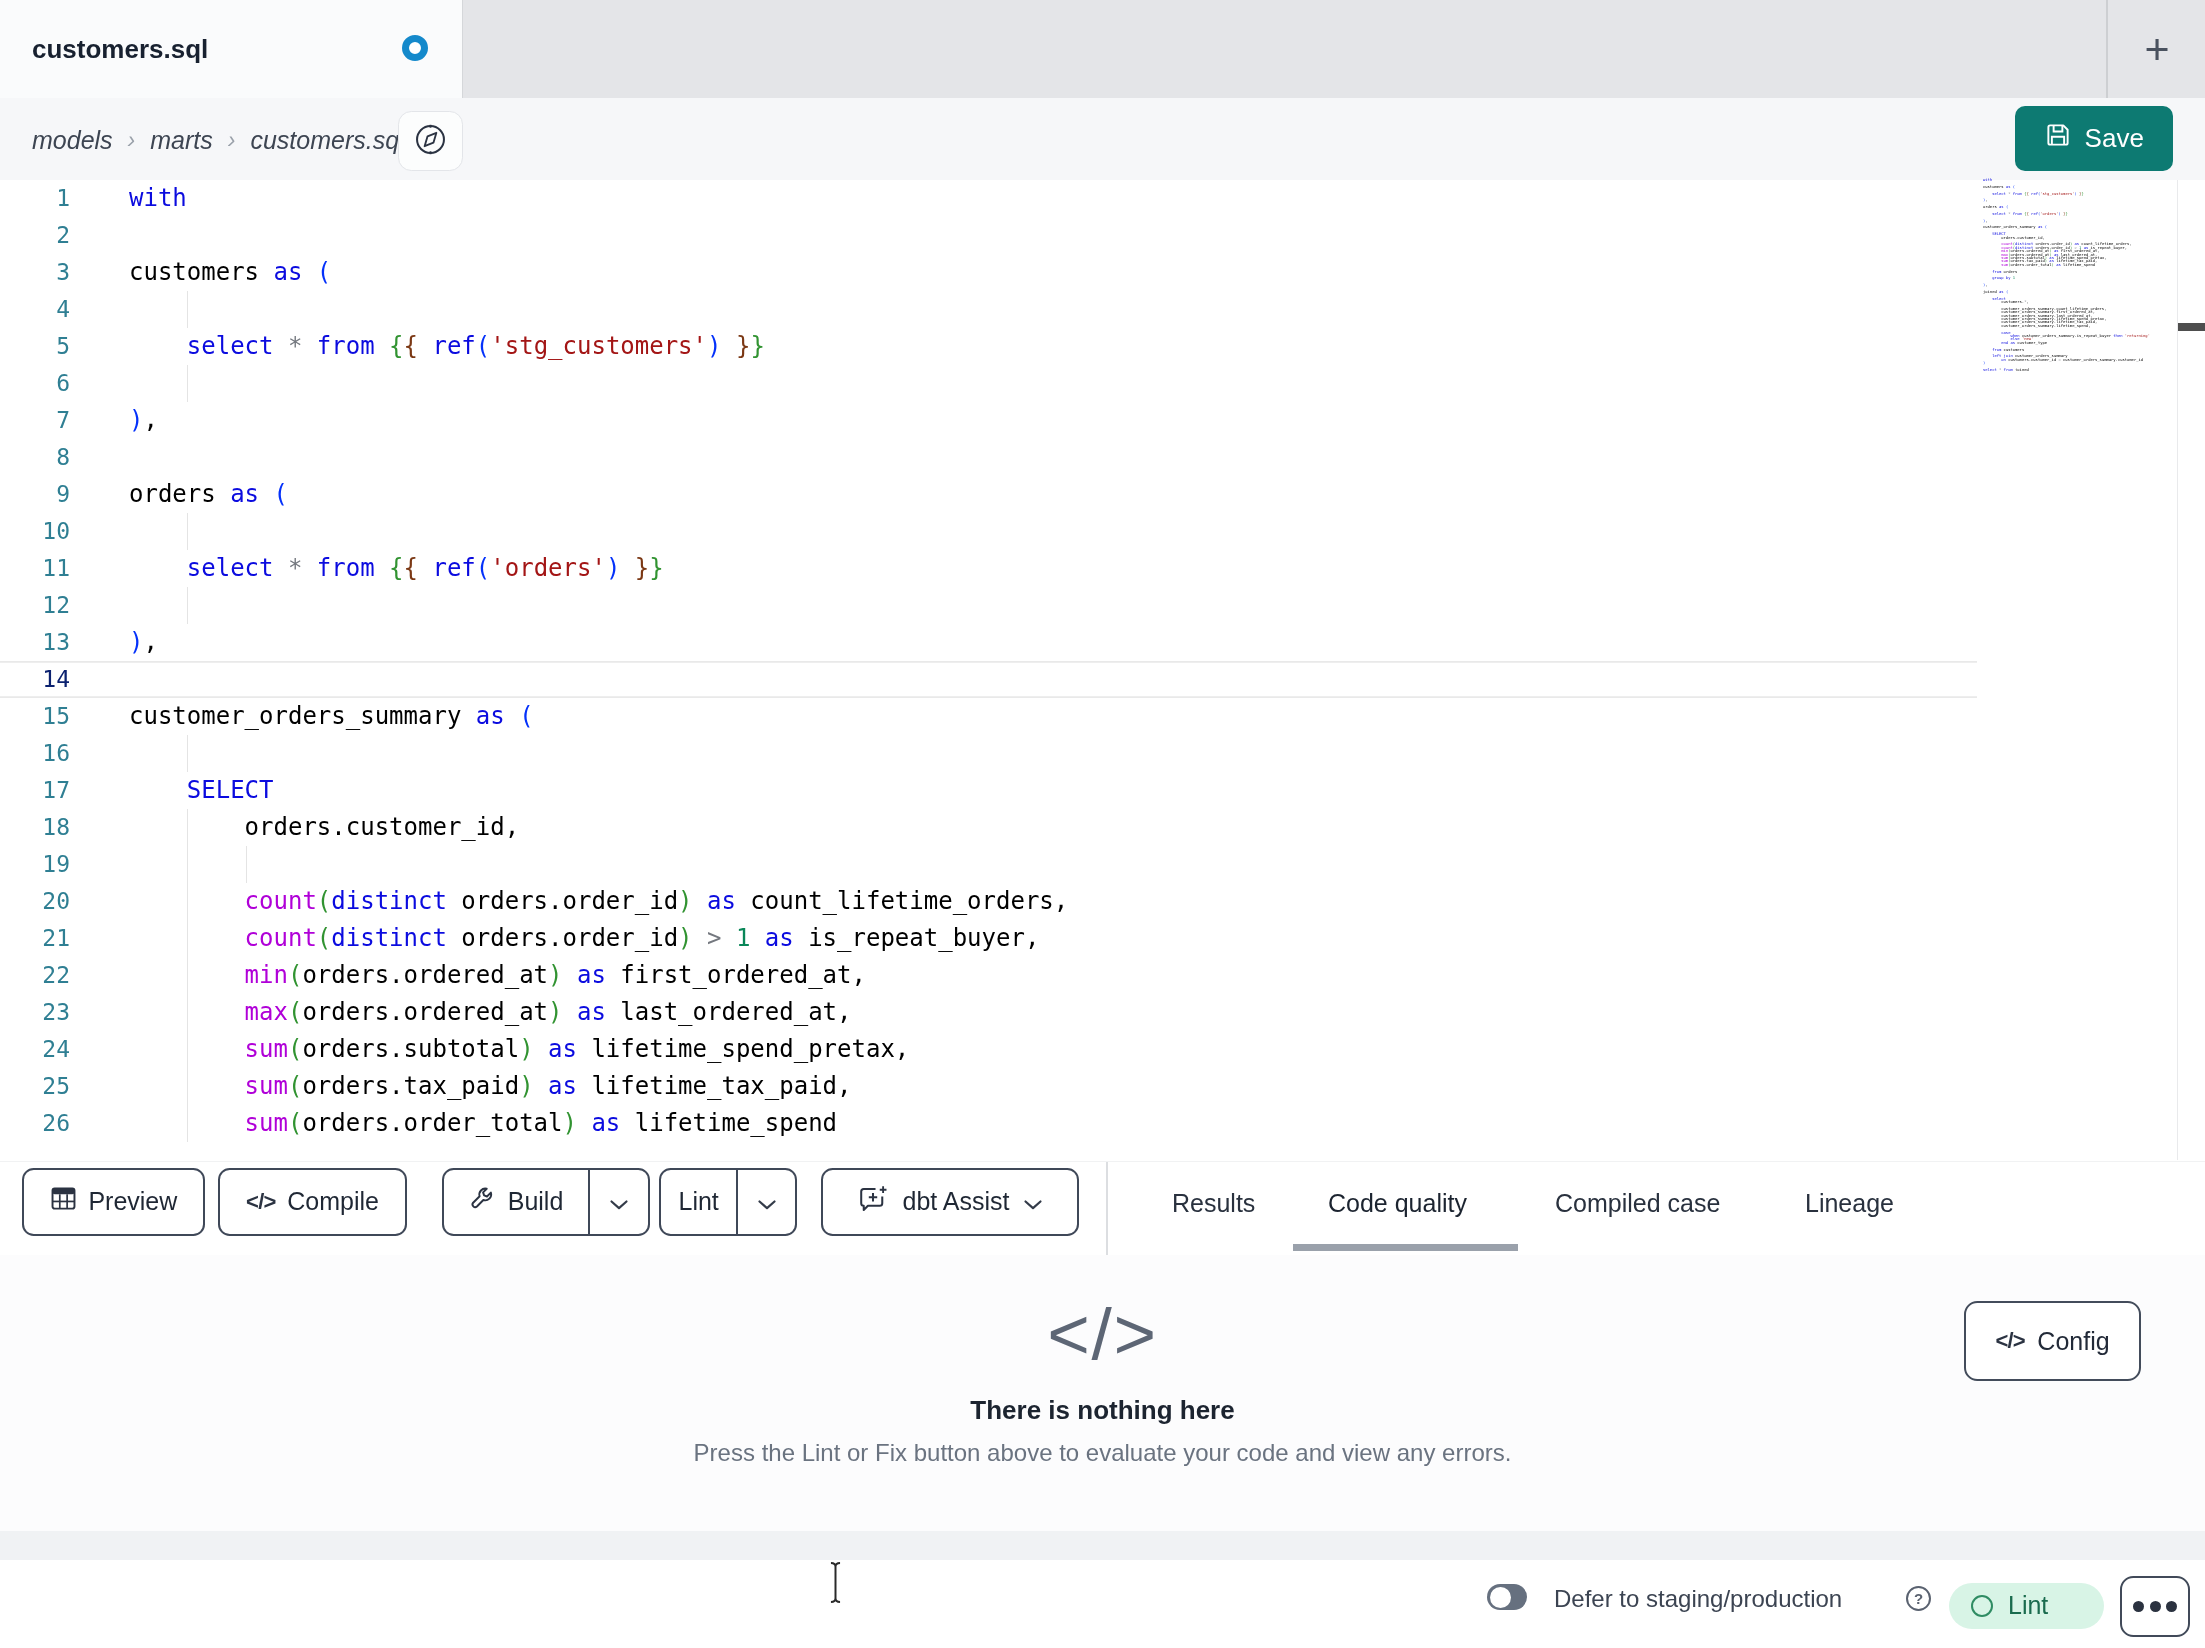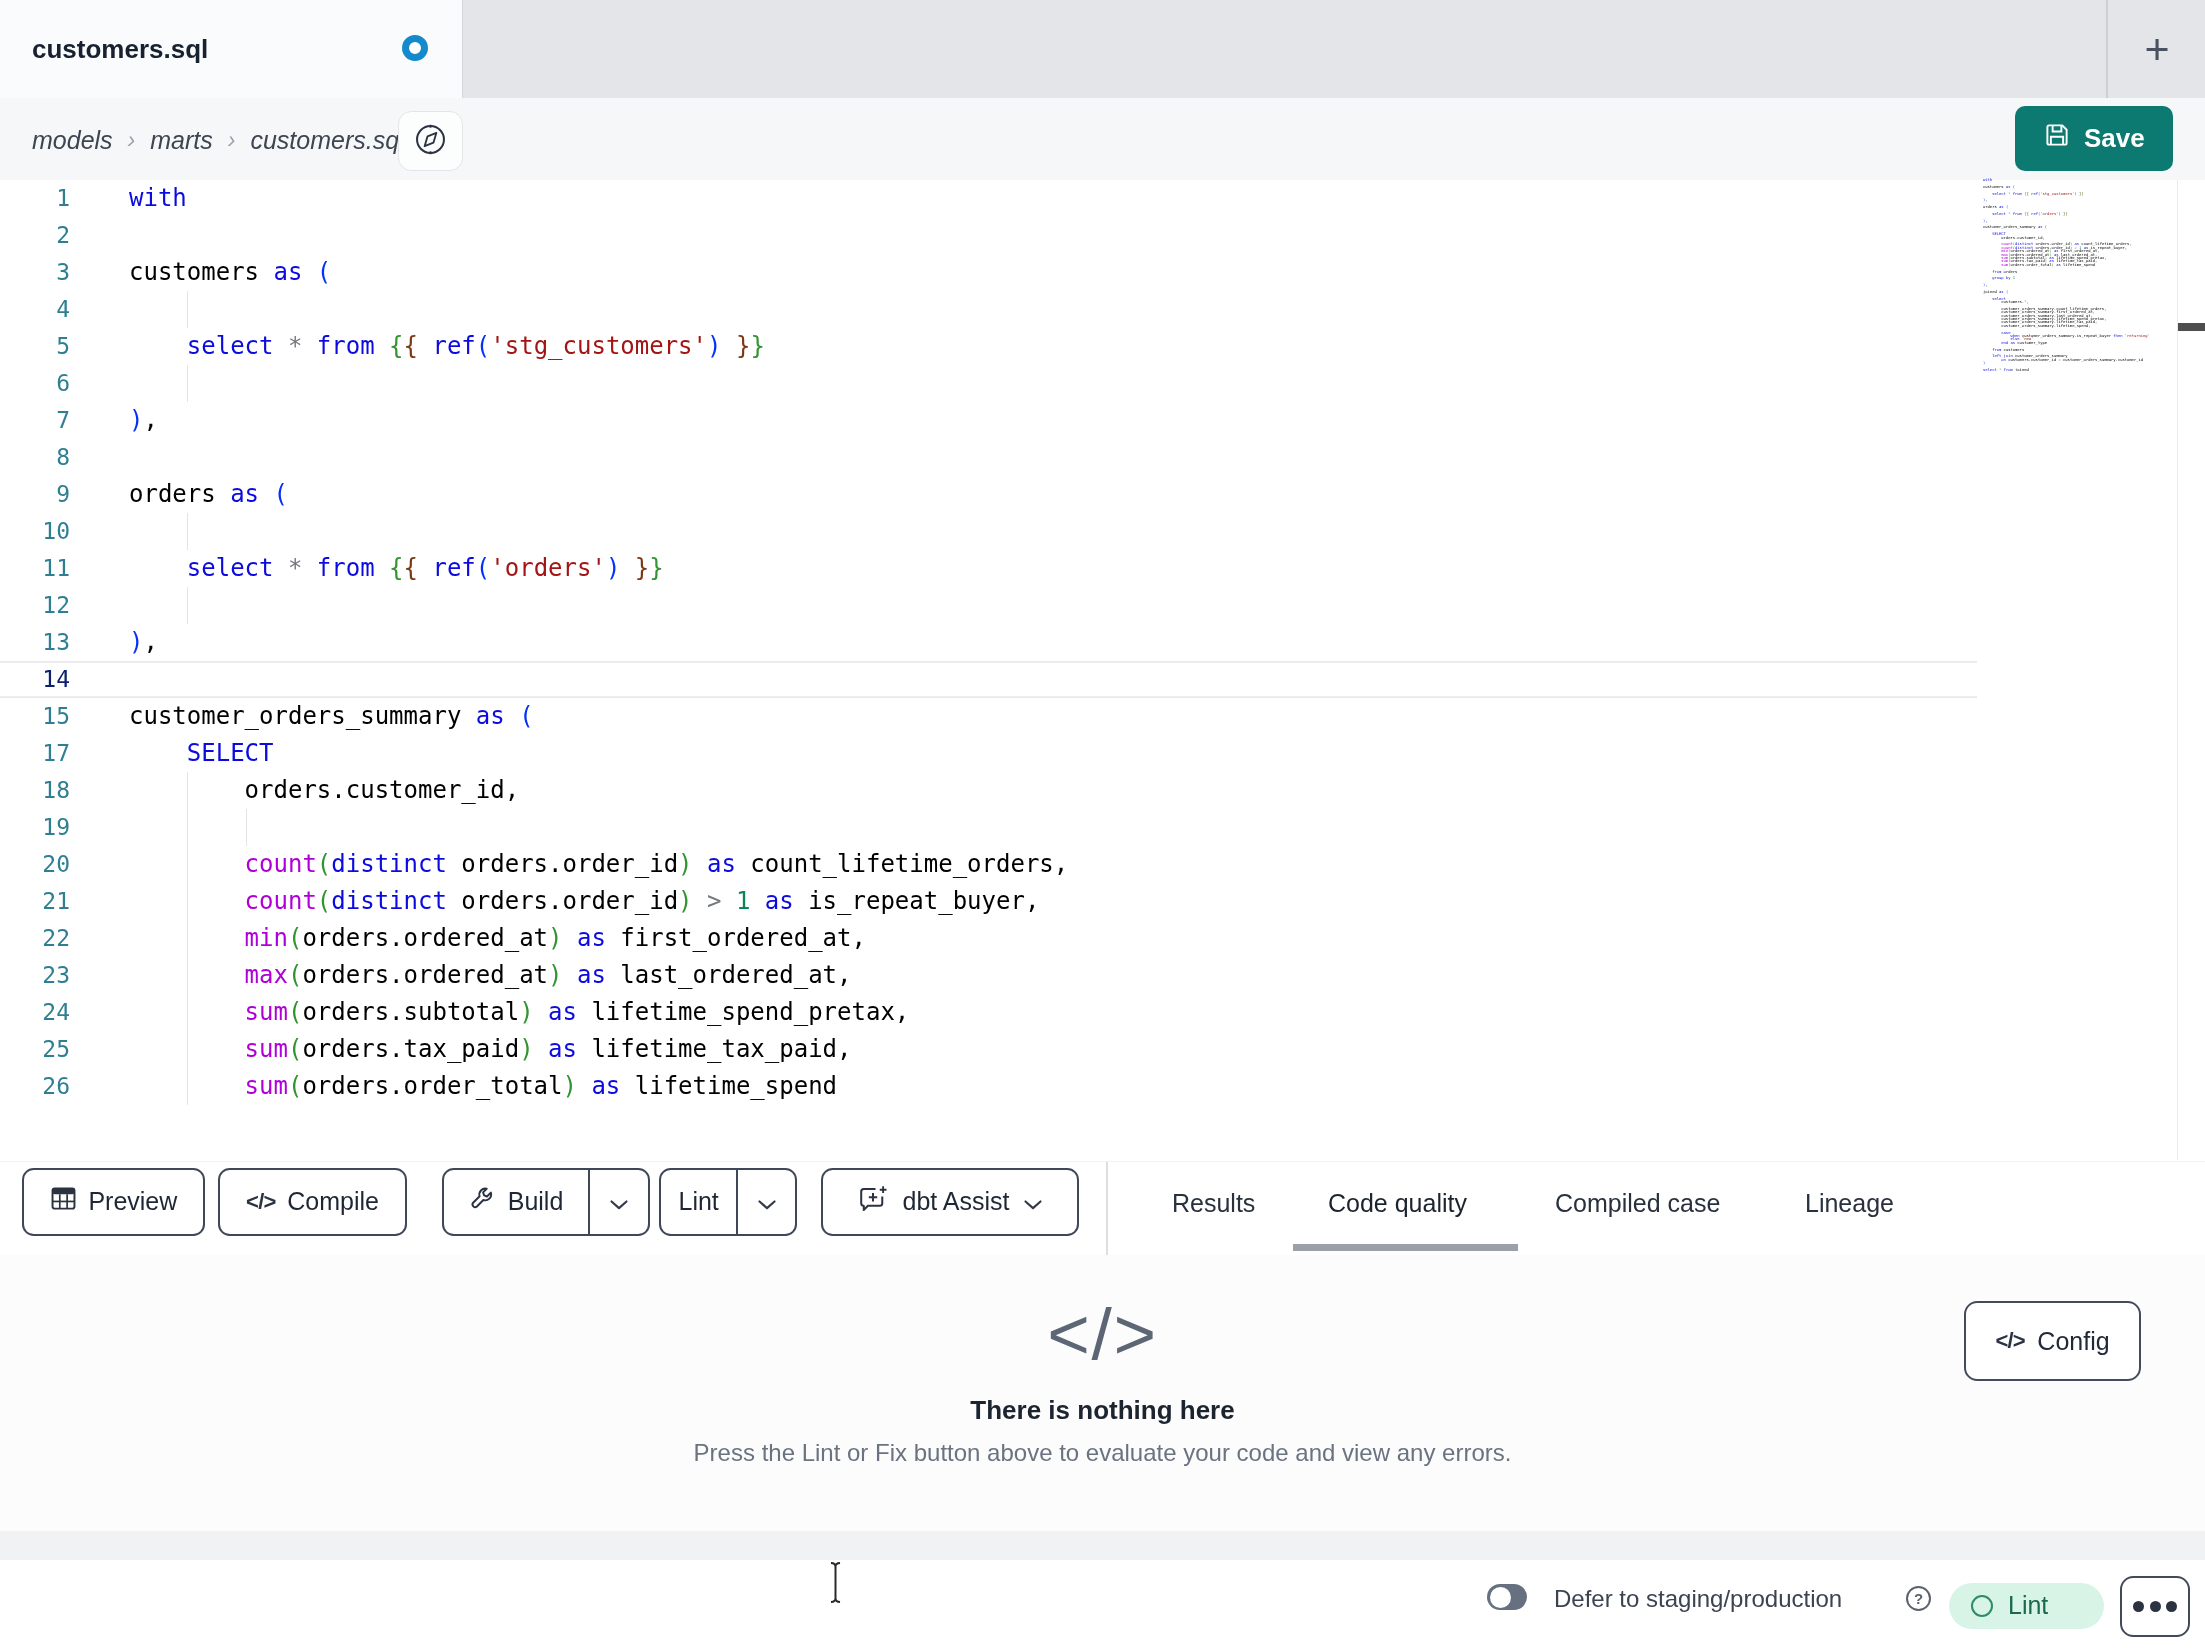--- a/index.html
+++ b/index.html
@@ -19,21 +19,21 @@
 
   
   .crumb-bar{position:absolute;left:0;top:98px;width:2205px;height:85px;background:#f6f7f9;}
   .crumbs{position:absolute;left:32px;top:0;height:85px;display:flex;align-items:center;gap:15px;
       font-size:25px;color:#3d4552;font-style:italic;}
   .crumb-sep{color:#9aa1aa;font-size:23px;}
   .compass-btn{position:absolute;left:398px;top:12.5px;width:65px;height:60px;background:#fcfdfd;
       border:1.7px solid #e3e5e9;border-radius:13.3px;display:flex;align-items:center;justify-content:center;box-sizing:border-box;}
   .save-btn{position:absolute;left:2015px;top:7.5px;width:158px;height:65px;border:none;border-radius:10px;
       background:#0d7a72;color:#ffffff;display:flex;align-items:center;justify-content:center;gap:12.5px;
-      font-size:26px;font-weight:700;font-family:"Liberation Sans",sans-serif;}
+      font-size:26px;font-weight:400;font-family:"Liberation Sans",sans-serif;}
 
   
   .editor{position:absolute;left:0;top:180px;width:2205px;height:980px;background:#ffffff;
       font-family:"DejaVu Sans Mono",monospace;font-size:24px;overflow:hidden;}
   .code-row{position:relative;height:37px;line-height:37px;white-space:pre;}
   .code-row.current{width:1977px;box-shadow:inset 0 1.7px 0 0 #e9e9e9,inset 0 -1.7px 0 0 #e9e9e9;}
   .ln{position:absolute;left:0;top:0;width:70px;text-align:right;color:#2f7f93;font-size:23px;}
   .ln.active{color:#0b216f;}
   .ct{position:absolute;left:129px;top:0;white-space:pre;}
   .guide{position:absolute;top:0;bottom:0;width:0;border-left:1.7px solid #e4e4e4;}
@@ -140,20 +140,21 @@
       <div class="code-row"><i class="guide" style="left: 187px;"></i><span class="ln">6</span><span class="ct"></span></div>
       <div class="code-row"><span class="ln">7</span><span class="ct"><span style="color: rgb(4, 49, 250);">)</span><span style="color: rgb(0, 0, 0);">,</span></span></div>
       <div class="code-row"><span class="ln">8</span><span class="ct"></span></div>
       <div class="code-row"><span class="ln">9</span><span class="ct"><span style="color: rgb(0, 0, 0);">orders </span><span style="color: rgb(11, 11, 223);">as</span><span style="color: rgb(0, 0, 0);"> </span><span style="color: rgb(4, 49, 250);">(</span></span></div>
       <div class="code-row"><i class="guide" style="left: 187px;"></i><span class="ln">10</span><span class="ct"></span></div>
       <div class="code-row"><span class="ln">11</span><span class="ct"><span style="color: rgb(0, 0, 0);">    </span><span style="color: rgb(11, 11, 223);">select</span><span style="color: rgb(0, 0, 0);"> </span><span style="color: rgb(116, 120, 127);">*</span><span style="color: rgb(0, 0, 0);"> </span><span style="color: rgb(11, 11, 223);">from</span><span style="color: rgb(0, 0, 0);"> </span><span style="color: rgb(49, 147, 49);">{</span><span style="color: rgb(123, 56, 20);">{</span><span style="color: rgb(0, 0, 0);"> </span><span style="color: rgb(11, 11, 223);">ref</span><span style="color: rgb(4, 49, 250);">(</span><span style="color: rgb(163, 21, 21);">'orders'</span><span style="color: rgb(4, 49, 250);">)</span><span style="color: rgb(0, 0, 0);"> </span><span style="color: rgb(123, 56, 20);">}</span><span style="color: rgb(49, 147, 49);">}</span></span></div>
       <div class="code-row"><i class="guide" style="left: 187px;"></i><span class="ln">12</span><span class="ct"></span></div>
       <div class="code-row"><span class="ln">13</span><span class="ct"><span style="color: rgb(4, 49, 250);">)</span><span style="color: rgb(0, 0, 0);">,</span></span></div>
       <div class="code-row current"><span class="ln active">14</span><span class="ct"></span></div>
       <div class="code-row"><span class="ln">15</span><span class="ct"><span style="color: rgb(0, 0, 0);">customer_orders_summary </span><span style="color: rgb(11, 11, 223);">as</span><span style="color: rgb(0, 0, 0);"> </span><span style="color: rgb(4, 49, 250);">(</span></span></div>
+      <div class="code-row"><i class="guide" style="left: 187px;"></i><span class="ln">16</span><span class="ct"></span></div>
       <div class="code-row"><span class="ln">17</span><span class="ct"><span style="color: rgb(0, 0, 0);">    </span><span style="color: rgb(11, 11, 223);">SELECT</span></span></div>
       <div class="code-row"><i class="guide" style="left: 187px;"></i><span class="ln">18</span><span class="ct"><span style="color: rgb(0, 0, 0);">        orders.customer_id,</span></span></div>
       <div class="code-row"><i class="guide" style="left: 187px;"></i><i class="guide" style="left: 246px;"></i><span class="ln">19</span><span class="ct"></span></div>
       <div class="code-row"><i class="guide" style="left: 187px;"></i><span class="ln">20</span><span class="ct"><span style="color: rgb(0, 0, 0);">        </span><span style="color: rgb(176, 0, 216);">count</span><span style="color: rgb(49, 147, 49);">(</span><span style="color: rgb(11, 11, 223);">distinct</span><span style="color: rgb(0, 0, 0);"> orders.order_id</span><span style="color: rgb(49, 147, 49);">)</span><span style="color: rgb(0, 0, 0);"> </span><span style="color: rgb(11, 11, 223);">as</span><span style="color: rgb(0, 0, 0);"> count_lifetime_orders,</span></span></div>
       <div class="code-row"><i class="guide" style="left: 187px;"></i><span class="ln">21</span><span class="ct"><span style="color: rgb(0, 0, 0);">        </span><span style="color: rgb(176, 0, 216);">count</span><span style="color: rgb(49, 147, 49);">(</span><span style="color: rgb(11, 11, 223);">distinct</span><span style="color: rgb(0, 0, 0);"> orders.order_id</span><span style="color: rgb(49, 147, 49);">)</span><span style="color: rgb(0, 0, 0);"> </span><span style="color: rgb(116, 120, 127);">&gt;</span><span style="color: rgb(0, 0, 0);"> </span><span style="color: rgb(9, 134, 88);">1</span><span style="color: rgb(0, 0, 0);"> </span><span style="color: rgb(11, 11, 223);">as</span><span style="color: rgb(0, 0, 0);"> is_repeat_buyer,</span></span></div>
       <div class="code-row"><i class="guide" style="left: 187px;"></i><span class="ln">22</span><span class="ct"><span style="color: rgb(0, 0, 0);">        </span><span style="color: rgb(176, 0, 216);">min</span><span style="color: rgb(49, 147, 49);">(</span><span style="color: rgb(0, 0, 0);">orders.ordered_at</span><span style="color: rgb(49, 147, 49);">)</span><span style="color: rgb(0, 0, 0);"> </span><span style="color: rgb(11, 11, 223);">as</span><span style="color: rgb(0, 0, 0);"> first_ordered_at,</span></span></div>
       <div class="code-row"><i class="guide" style="left: 187px;"></i><span class="ln">23</span><span class="ct"><span style="color: rgb(0, 0, 0);">        </span><span style="color: rgb(176, 0, 216);">max</span><span style="color: rgb(49, 147, 49);">(</span><span style="color: rgb(0, 0, 0);">orders.ordered_at</span><span style="color: rgb(49, 147, 49);">)</span><span style="color: rgb(0, 0, 0);"> </span><span style="color: rgb(11, 11, 223);">as</span><span style="color: rgb(0, 0, 0);"> last_ordered_at,</span></span></div>
       <div class="code-row"><i class="guide" style="left: 187px;"></i><span class="ln">24</span><span class="ct"><span style="color: rgb(0, 0, 0);">        </span><span style="color: rgb(176, 0, 216);">sum</span><span style="color: rgb(49, 147, 49);">(</span><span style="color: rgb(0, 0, 0);">orders.subtotal</span><span style="color: rgb(49, 147, 49);">)</span><span style="color: rgb(0, 0, 0);"> </span><span style="color: rgb(11, 11, 223);">as</span><span style="color: rgb(0, 0, 0);"> lifetime_spend_pretax,</span></span></div>
       <div class="code-row"><i class="guide" style="left: 187px;"></i><span class="ln">25</span><span class="ct"><span style="color: rgb(0, 0, 0);">        </span><span style="color: rgb(176, 0, 216);">sum</span><span style="color: rgb(49, 147, 49);">(</span><span style="color: rgb(0, 0, 0);">orders.tax_paid</span><span style="color: rgb(49, 147, 49);">)</span><span style="color: rgb(0, 0, 0);"> </span><span style="color: rgb(11, 11, 223);">as</span><span style="color: rgb(0, 0, 0);"> lifetime_tax_paid,</span></span></div>
       <div class="code-row"><i class="guide" style="left: 187px;"></i><span class="ln">26</span><span class="ct"><span style="color: rgb(0, 0, 0);">        </span><span style="color: rgb(176, 0, 216);">sum</span><span style="color: rgb(49, 147, 49);">(</span><span style="color: rgb(0, 0, 0);">orders.order_total</span><span style="color: rgb(49, 147, 49);">)</span><span style="color: rgb(0, 0, 0);"> </span><span style="color: rgb(11, 11, 223);">as</span><span style="color: rgb(0, 0, 0);"> lifetime_spend</span></span></div>

